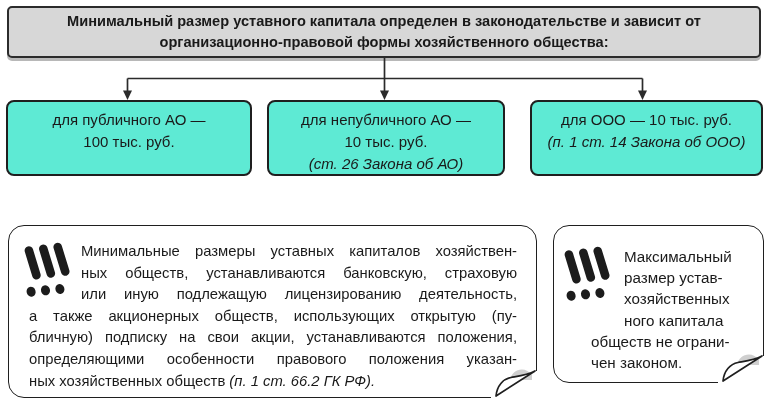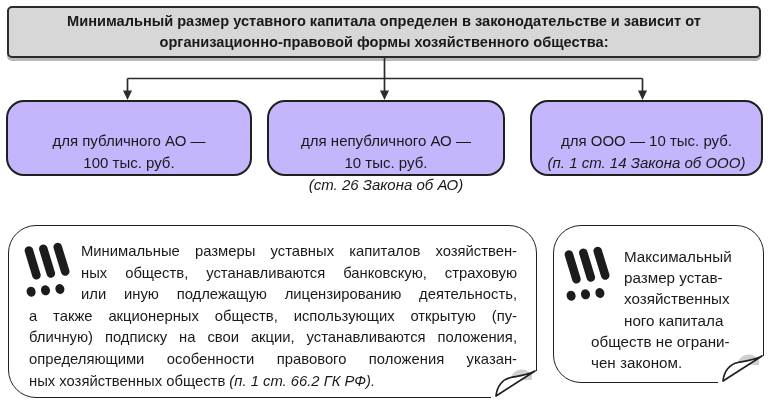--- a/index.html
+++ b/index.html
@@ -12,32 +12,32 @@
     position:absolute;left:7px;top:6px;width:750px;height:48px;
     background:#d7d7d7;border:2px solid #2b2b2b;border-radius:5px;
     box-shadow:0 3px 0 rgba(0,0,0,0.28);
     display:flex;align-items:center;justify-content:center;text-align:center;
   }
   .top-box .txt{font-weight:bold;font-size:14.6px;line-height:21px;padding:0 30px;}
   
   .connectors{position:absolute;left:0;top:57px;}
   
   .branch{
-    position:absolute;top:100px;height:76px;background:#c4b5fd;
-    border:2px solid #1f1f1f;border-radius:18px;text-align:center;
-    font-size:15px;line-height:22px;box-sizing:border-box;padding-top:28px;
+    position:absolute;top:100px;height:76px;background:#5eead4;
+    border:2px solid #1f1f1f;border-radius:8px;text-align:center;
+    font-size:15px;line-height:22px;box-sizing:border-box;padding-top:7px;
   }
   .b1{left:6px;width:246px;}
   .b2{left:267px;width:238px;}
   .b3{left:530px;width:233px;}
   .cite{font-style:italic;}
   
   .note{
     position:absolute;background:#fff;border:1.6px solid #1f1f1f;
-    border-radius:28px;border-bottom-right-radius:0;box-sizing:border-box;
+    border-radius:16px;border-bottom-right-radius:0;box-sizing:border-box;
   }
   .note-left{left:8px;top:225px;width:529px;height:173px;padding:15px 19px 0 20px;}
   .note-right{left:553px;top:225px;width:211px;height:158px;padding:20px 12px 0 37px;}
   .nb-icon{position:absolute;}
   .note-left .nb-icon{left:14px;top:16px;}
   .note-right .nb-icon{left:9px;top:20px;}
   .spacer{float:left;}
   .note-left .spacer{width:52px;height:64px;}
   .note-right .spacer{width:33px;height:64px;}
   .note-left .line{font-size:14.8px;line-height:21.6px;text-align:justify;text-align-last:justify;}

